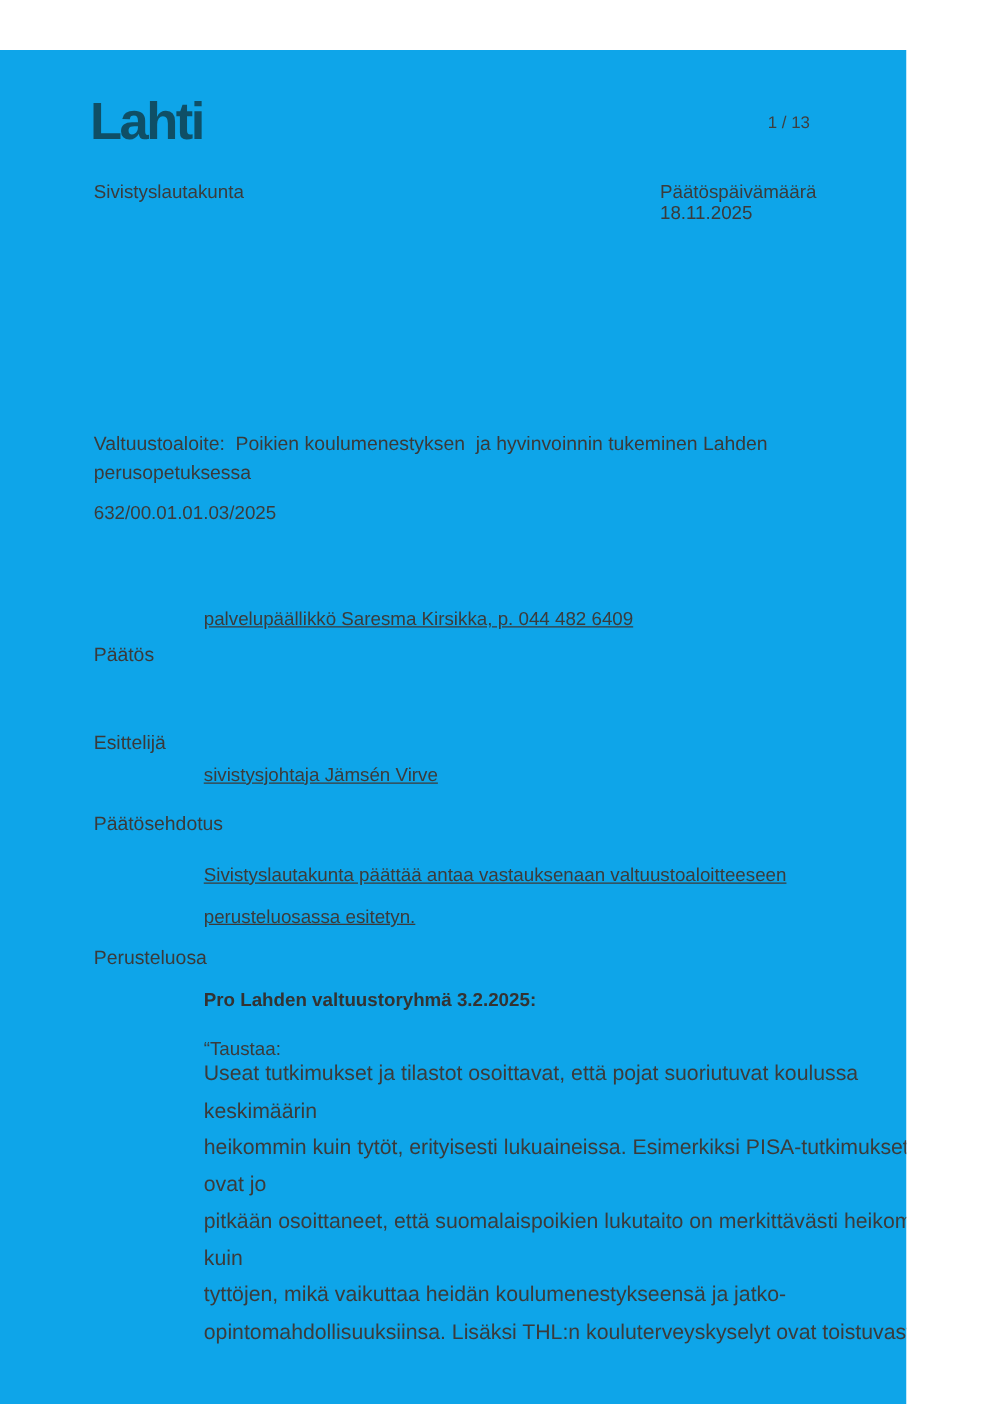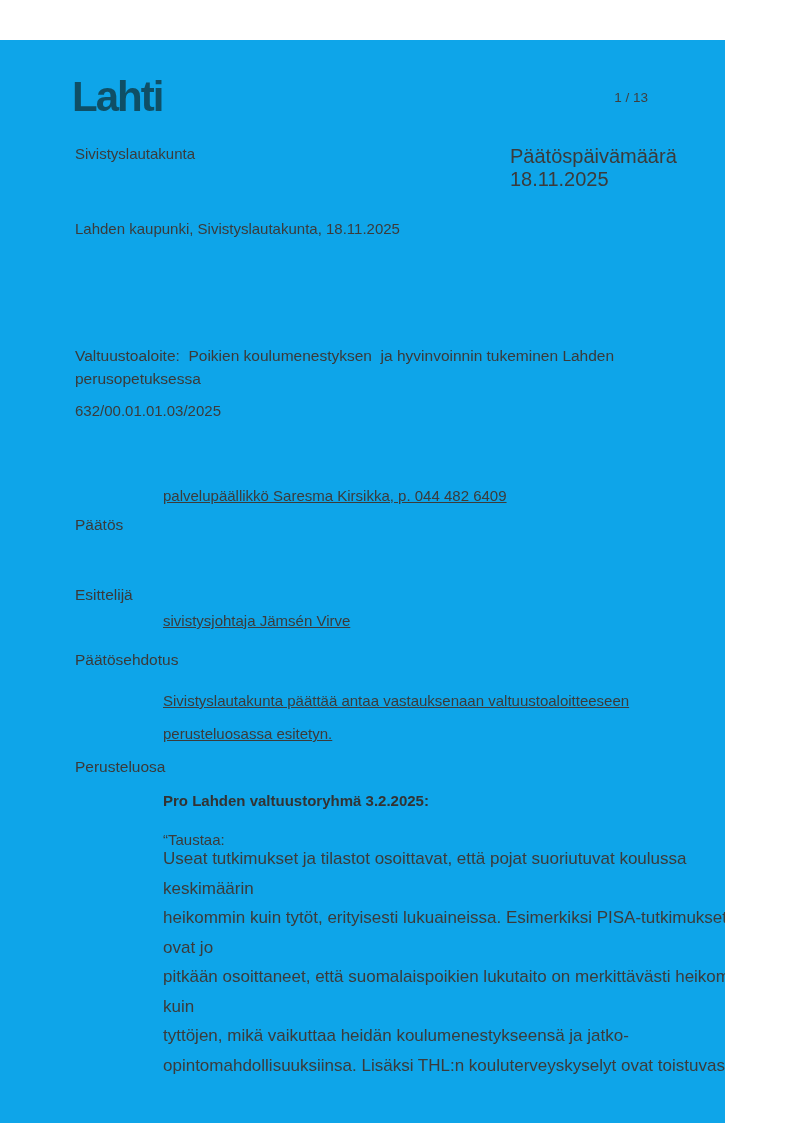--- a/index.html
+++ b/index.html
@@ -25,21 +25,21 @@
     font-weight: bold;
     letter-spacing: -2px;
     line-height: 1;
   }
   .page-number {
     top: 50px; right: 77px;
     font-size: 13.5px;
     color: #3f3f3f;
   }
   .committee   { top: 105px; left: 75px;  font-size: 15px; }
-  .decision-date { top: 105px; left: 510px; font-size: 20px; }
+  .decision-date { top: 105px; left: 528px; font-size: 15px; }
   .source-line { top: 180px; left: 75px;  font-size: 15px; }
 
   .doc-title {
     top: 305px; left: 75px; width: 680px;
     font-size: 15.5px;
     line-height: 22.5px;
     color: #3a3a3a;
   }
   .case-number { top: 362px; left: 75px; font-size: 15px; }
 
@@ -82,21 +82,20 @@
 <div class="page">
 
   <div class="abs logo" style="color: rgb(15, 79, 102);">Lahti</div>
 
   <div class="abs page-number">1 / 13</div>
 
   <div class="abs committee">Sivistyslautakunta</div>
 
   <div class="abs decision-date">Päätöspäivämäärä 18.11.2025</div>
 
-  <div class="abs source-line">Lahden kaupunki, Sivistyslautakunta, 18.11.2025</div>
 
   <div class="abs doc-title">Valtuustoaloite:  Poikien koulumenestyksen  ja hyvinvoinnin tukeminen Lahden
 perusopetuksessa</div>
 
   <div class="abs case-number">632/00.01.01.03/2025</div>
 
   <div class="abs indent-body preparer-body">palvelupäällikkö Saresma Kirsikka, p. 044 482 6409</div>
 
   <div class="abs section-heading h-decision">Päätös</div>
 

